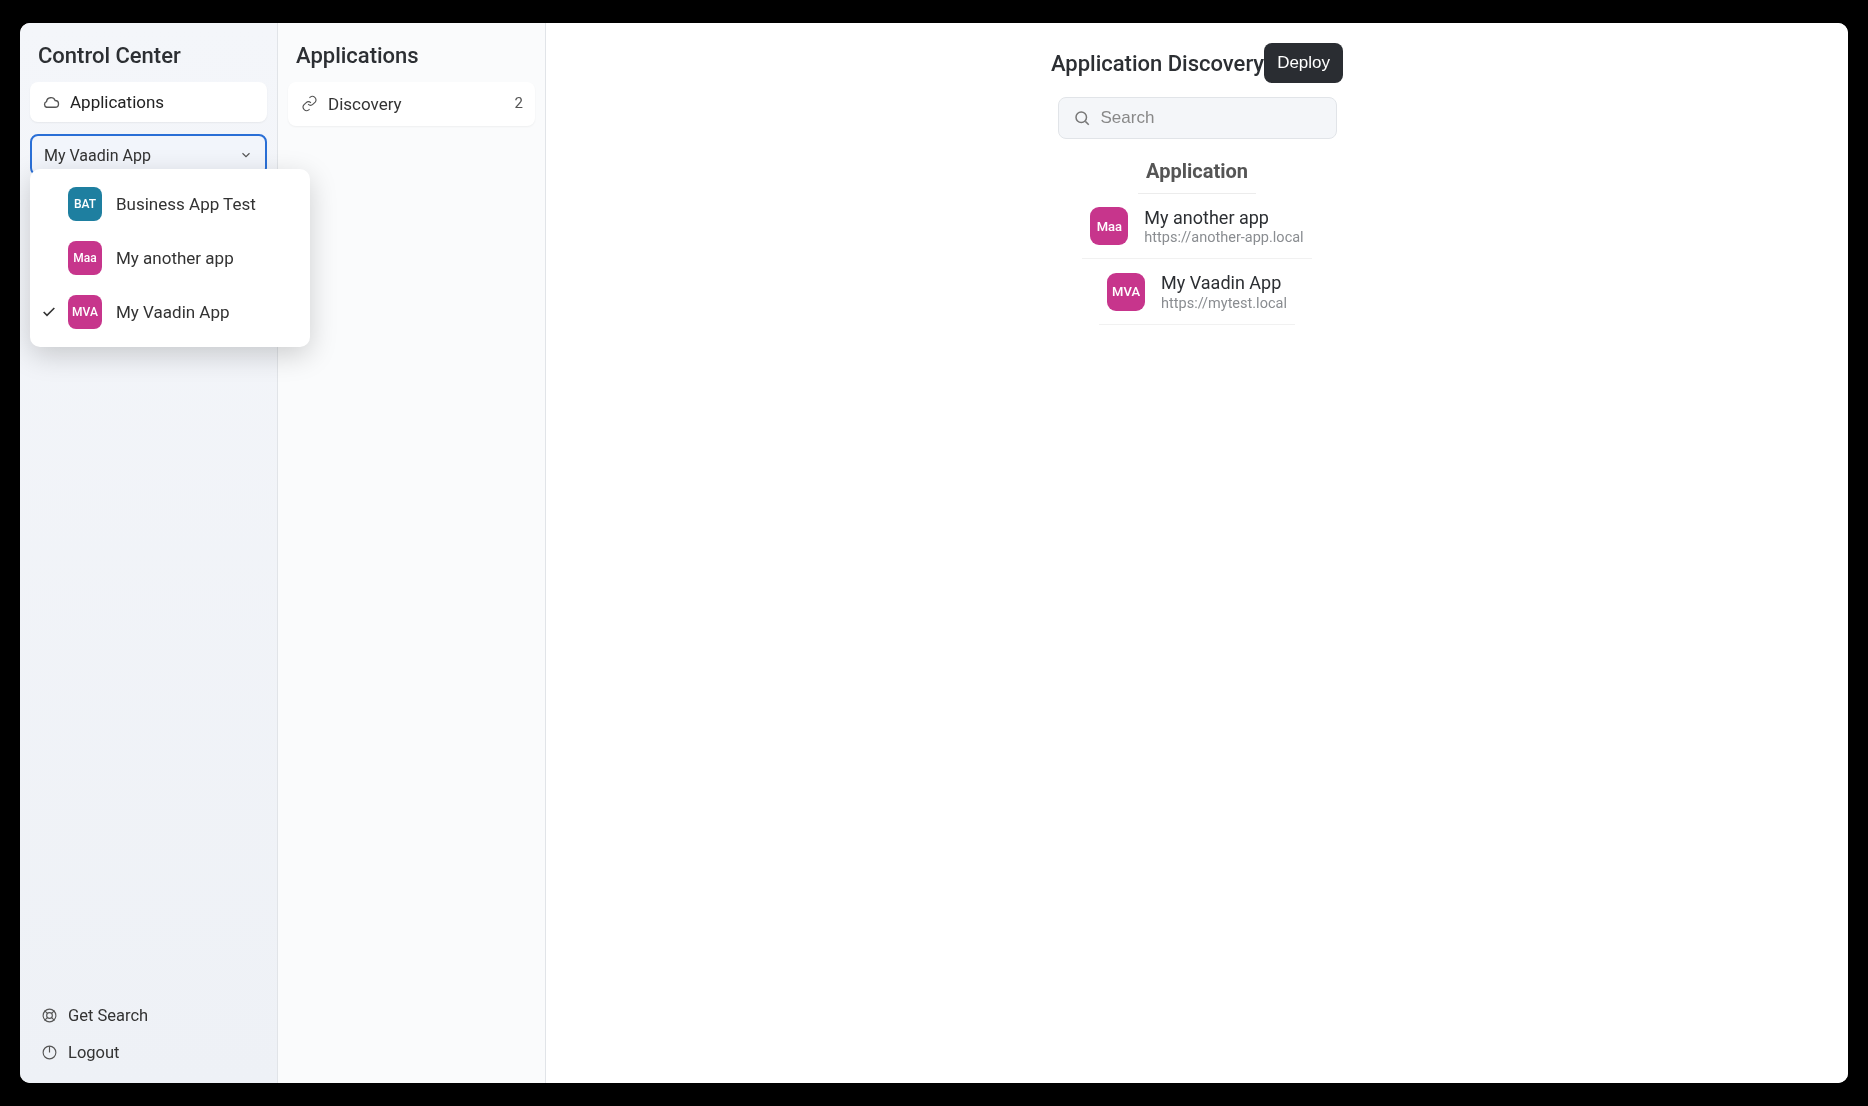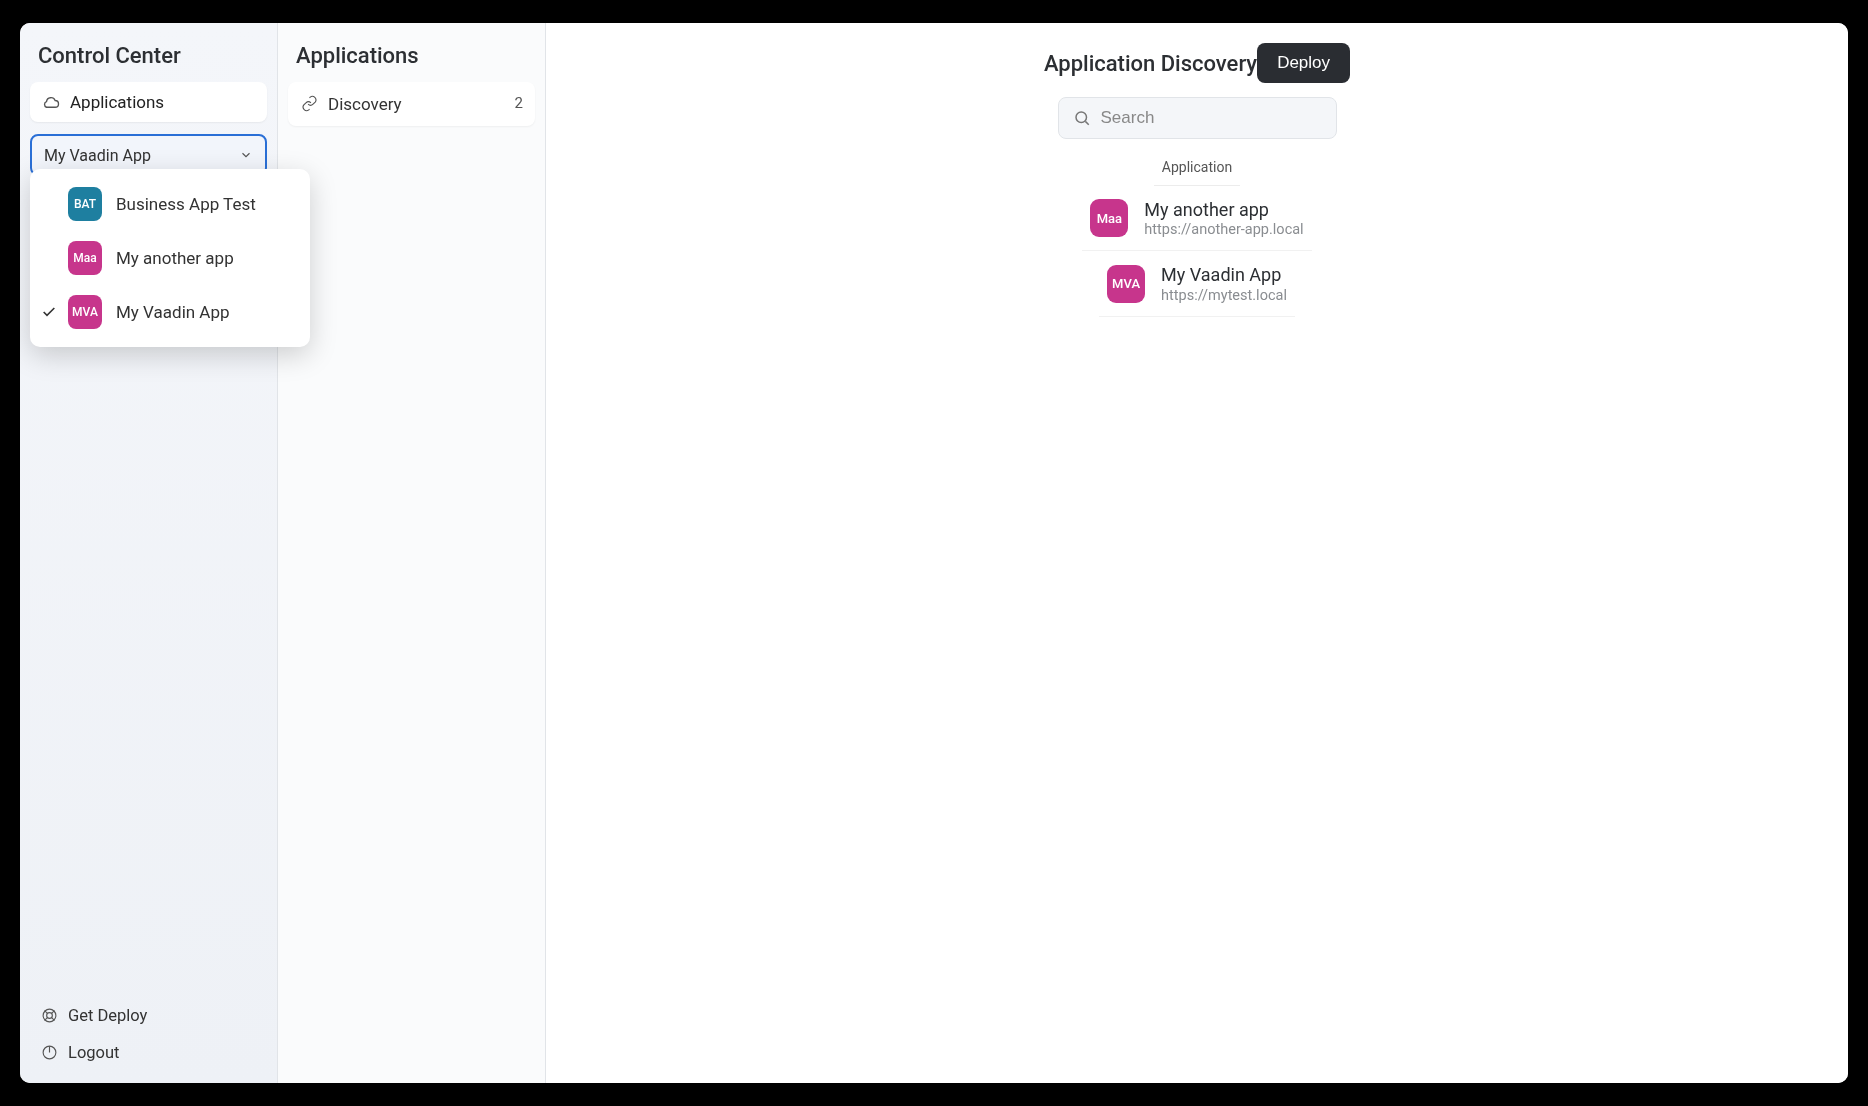--- a/index.html
+++ b/index.html
@@ -170,21 +170,21 @@
   }
   .main-title {
     font-size: 22px;
     font-weight:500;
     color:#2c2f33;
   }
   .deploy-btn {
     background:#2a2d32;
     color:#fff;
     border:none;
-    padding: 10px 20px;
+    padding: 10px 13px;
     border-radius: 8px;
     font-size: 17px;
     font-weight:500;
     cursor:pointer;
   }
 
   .search-bar {
     display:flex;
     align-items:center;
     gap:10px;
@@ -198,24 +198,25 @@
     border:none;
     outline:none;
     background:transparent;
     font-size: 17px;
     width:100%;
     color:#333;
   }
   .search-bar input::placeholder { color:#888; }
 
   .table-header {
-    font-size: 14px;
+    font-size: 20px;
     color:#555;
     padding: 6px 8px 10px 8px;
     border-bottom: 1px solid #ececec;
+    font-weight: bold;
   }
   .row {
     display:flex;
     align-items:center;
     gap:16px;
     padding: 12px 8px;
     border-bottom: 1px solid #f1f1f1;
   }
   .row .avatar { width:38px;height:38px;border-radius:9px;font-size:13px; }
   .row .name { font-size:18px; color:#2c2f33; line-height:1.3; }
@@ -277,21 +278,21 @@
         <span class="nav-icon">
           <svg width="17" height="17" viewBox="0 0 24 24" fill="none" stroke="currentColor" stroke-width="1.6">
               <circle cx="12" cy="12" r="9"></circle>
               <circle cx="12" cy="12" r="4"></circle>
               <line x1="5" y1="5" x2="9" y2="9"></line>
               <line x1="15" y1="15" x2="19" y2="19"></line>
               <line x1="5" y1="19" x2="9" y2="15"></line>
               <line x1="15" y1="9" x2="19" y2="5"></line>
             </svg>
         </span>
-        <span>Get Deploy</span>
+        <span>Get Search</span>
       </div>
       <div class="nav-item">
         <span class="nav-icon">
           <svg width="17" height="17" viewBox="0 0 24 24" fill="none" stroke="currentColor" stroke-width="1.6">
               <circle cx="12" cy="12" r="9"></circle>
               <line x1="12" y1="3" x2="12" y2="12"></line>
             </svg>
         </span>
         <span>Logout</span>
       </div>

